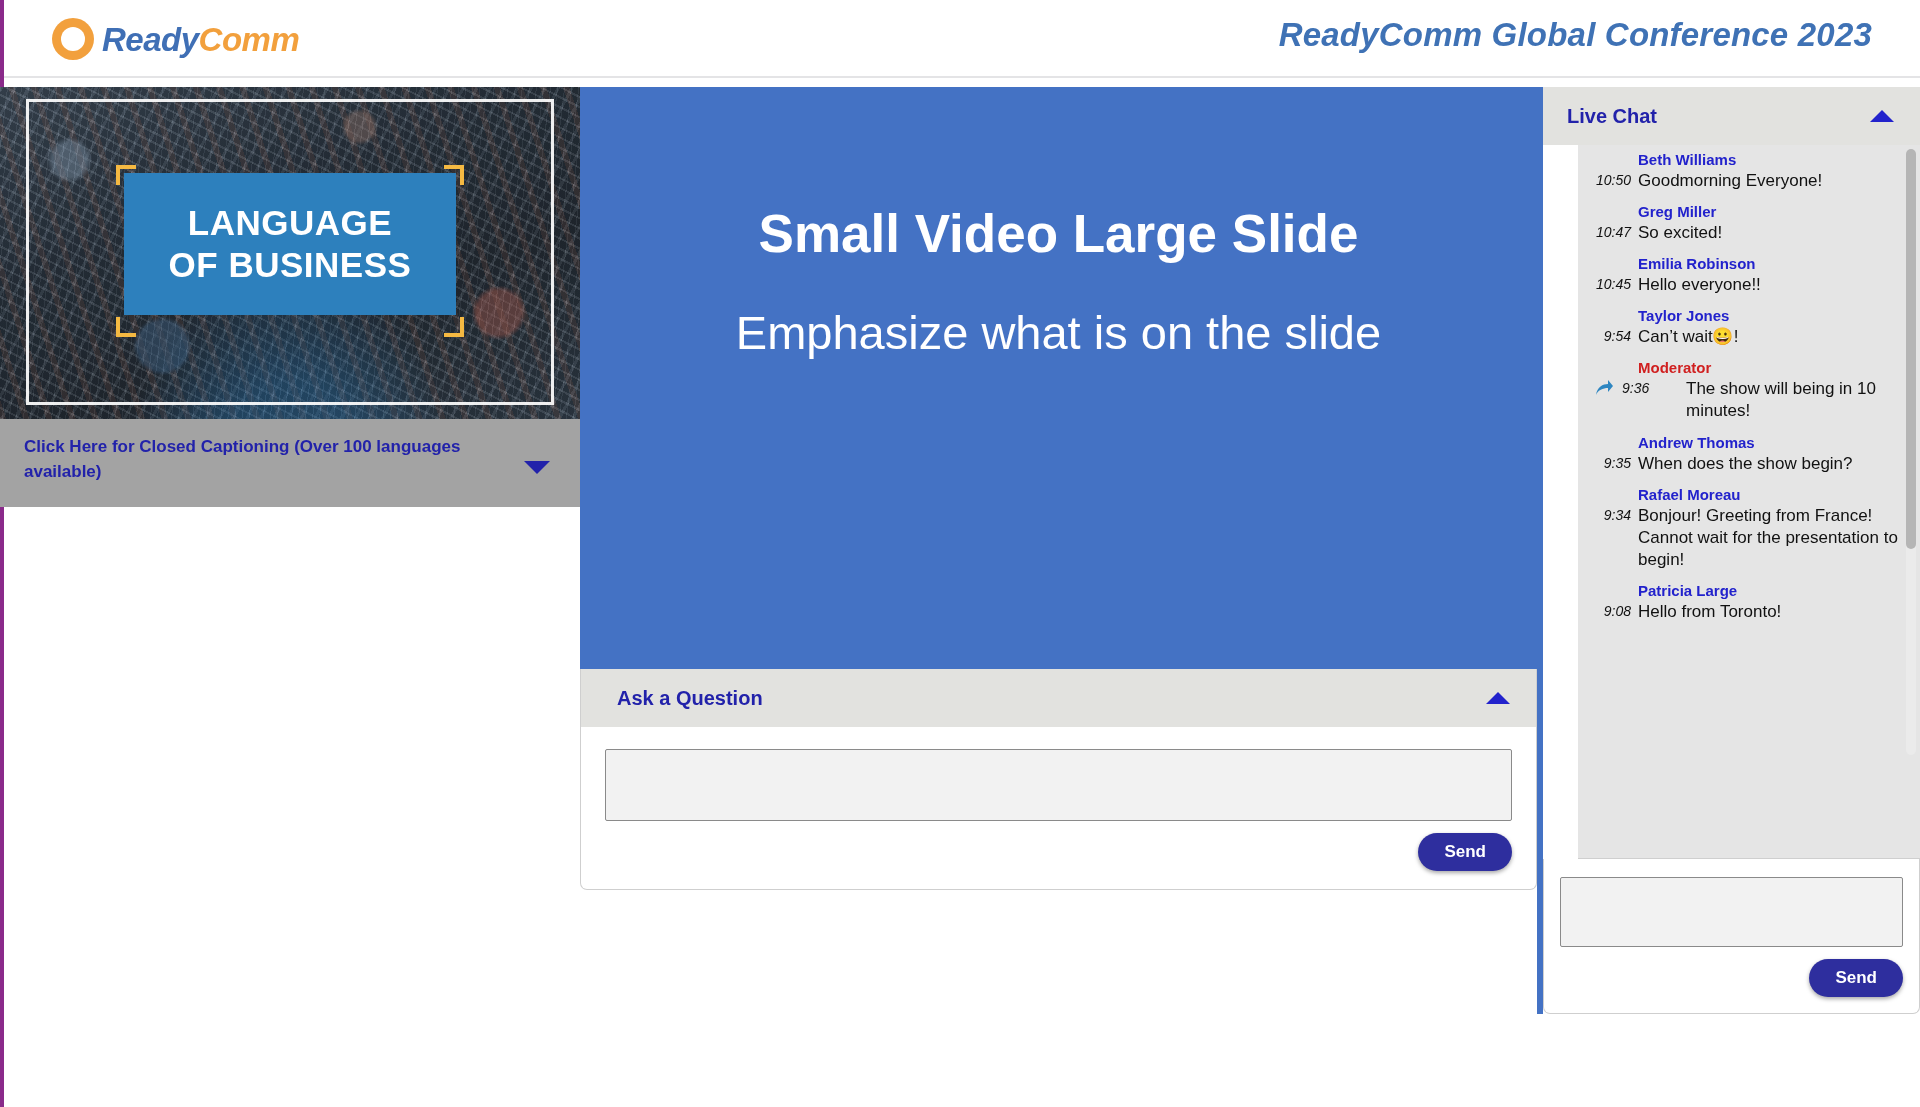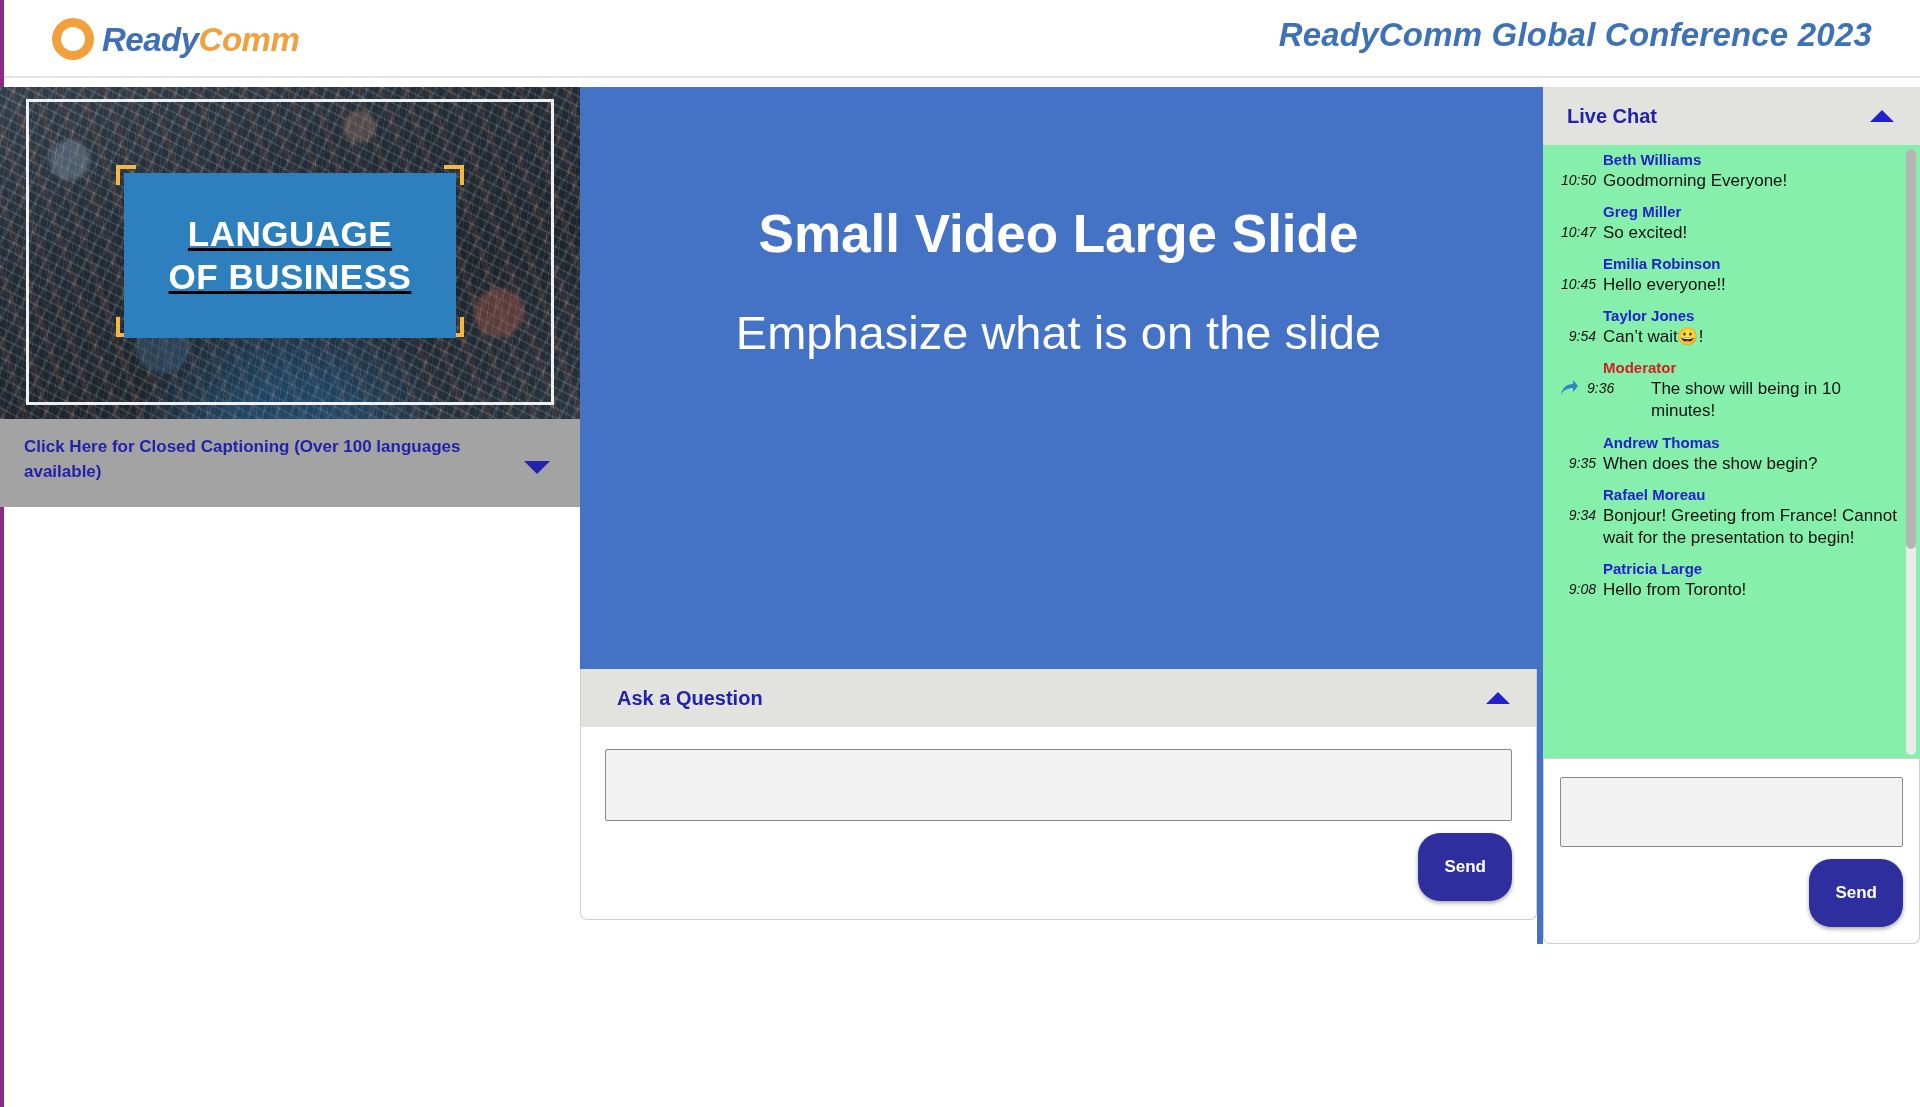--- a/index.html
+++ b/index.html
@@ -122,28 +122,27 @@
     border-width: 0;
   }
   .corner.tl { left: 116px;  top: 78px;   border-left-width: 4px;  border-top-width: 4px; }
   .corner.tr { right: 116px; top: 78px;   border-right-width: 4px; border-top-width: 4px; }
   .corner.bl { left: 116px;  bottom: 82px; border-left-width: 4px;  border-bottom-width: 4px; }
   .corner.br { right: 116px; bottom: 82px; border-right-width: 4px; border-bottom-width: 4px; }
 
   .video-caption {
     position: absolute;
     left: 124px; top: 86px;
-    width: 332px; height: 165px;
+    width: 332px; height: 142px;
     background: #2d80bd;
     display: flex;
     flex-direction: column;
     align-items: center;
     justify-content: center;
     gap: 4px;
-    text-decoration: underline;
   }
   .video-caption span {
     color: #ffffff;
     font-size: 35px;
     font-weight: bold;
     letter-spacing: 0.5px;
     line-height: 1.1;
     text-align: center;
   }
 
@@ -254,21 +253,21 @@
     padding-top: 12px;
   }
   .send-btn {
     background: #2e2e9e;
     color: #ffffff;
     font-family: "Liberation Sans", sans-serif;
     font-size: 17px;
     font-weight: bold;
     border: none;
     border-radius: 22px;
-    padding: 24px 26px;
+    padding: 9px 26px;
     cursor: pointer;
     box-shadow: 0 2px 4px rgba(0,0,0,0.35);
   }
 
   
   .chat-col {
     position: absolute;
     left: 1537px; top: 87px;
     width: 383px;
     border-left: 6px solid #4472c4;
@@ -281,24 +280,25 @@
     align-items: center;
     padding: 0 24px;
   }
   .chat-header-label {
     color: #2222aa;
     font-size: 20px;
     font-weight: bold;
   }
   .chat-scroll {
     position: relative;
-    height: 614px;
-    background: #86efac;
+    height: 714px;
+    background: #e5e5e5;
     border-bottom: 1px solid #cfcfcf;
     overflow: hidden;
+    margin-left: 35px;
   }
   .chat-list {
     padding: 6px 22px 0 10px;
   }
   .msg { margin-bottom: 11px; }
   .msg-name {
     font-size: 15px;
     font-weight: bold;
     color: #2222cc;
     margin-left: 50px;

